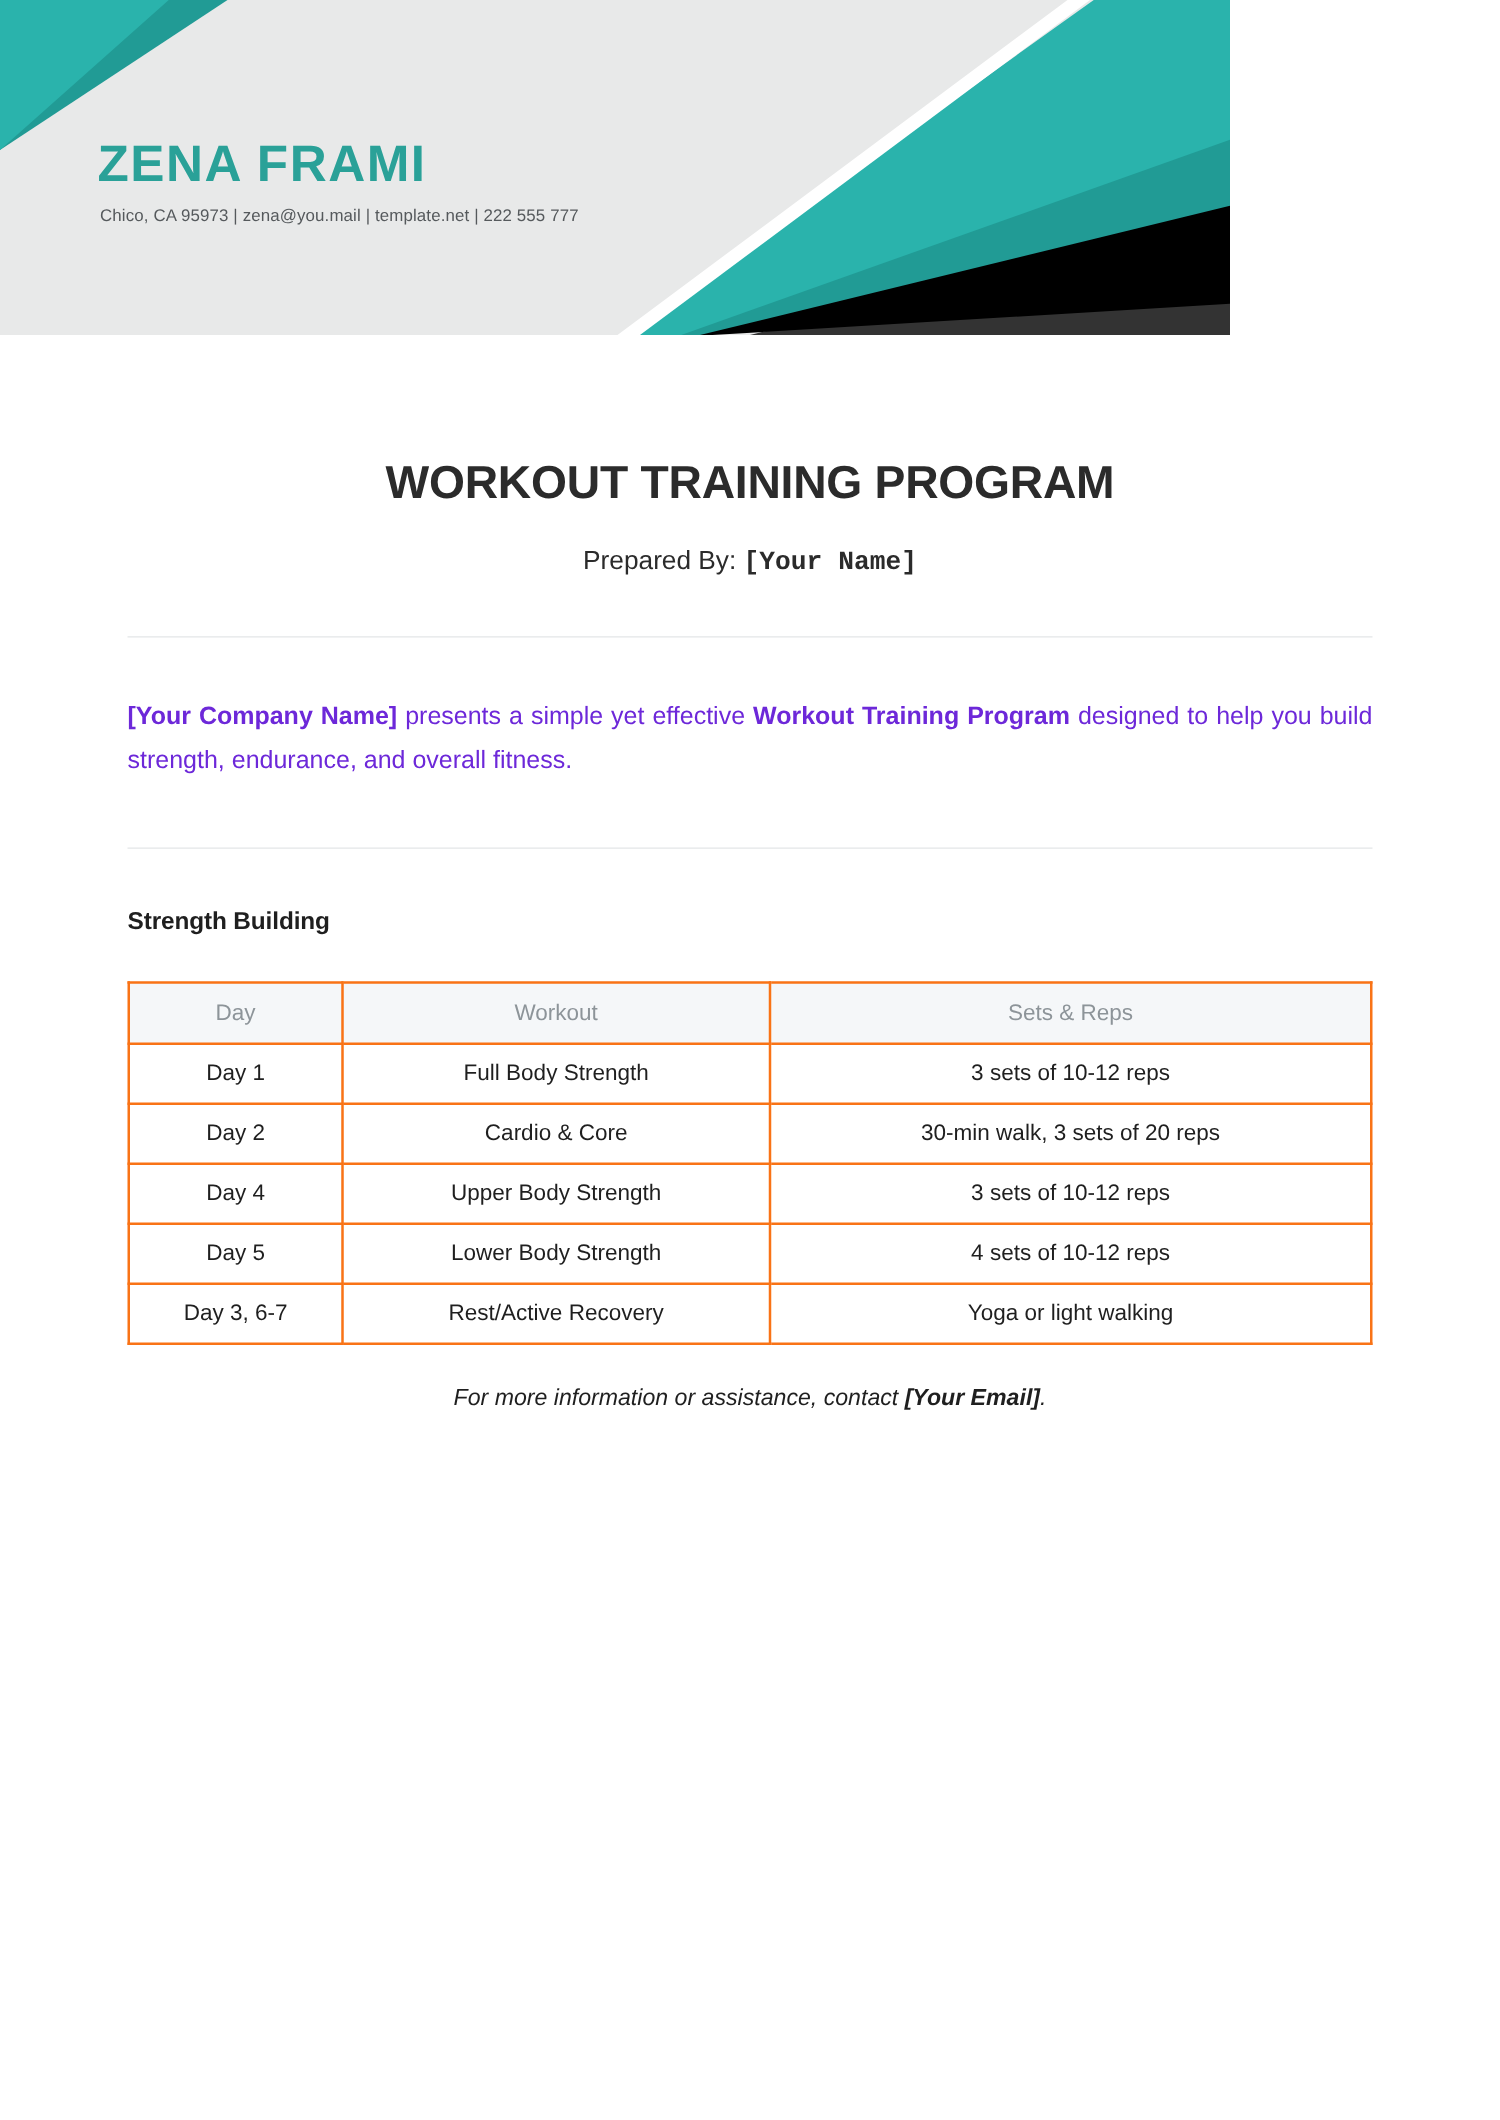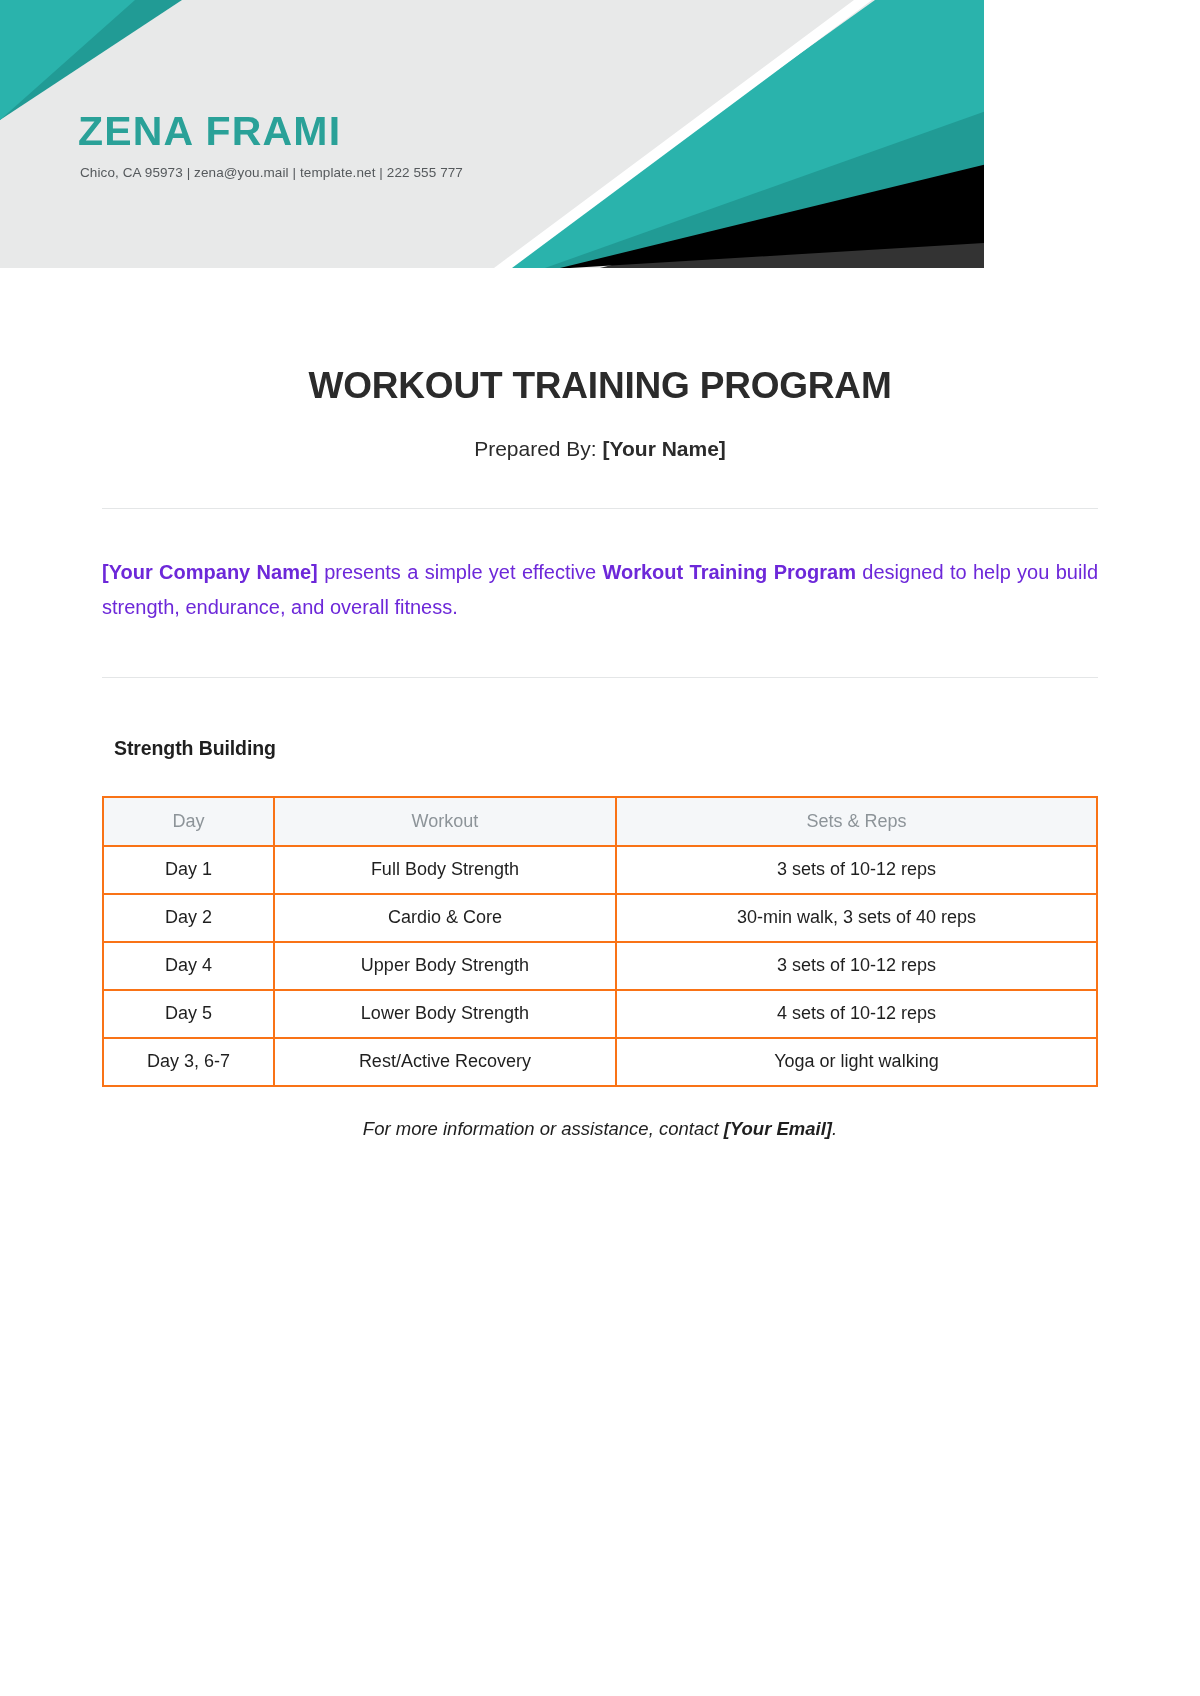--- a/index.html
+++ b/index.html
@@ -74,21 +74,21 @@
     line-height: 1.1;
   }
   .prepared-by {
     margin: 0;
     padding-top: 30px;
     text-align: center;
     font-size: 21px;
     color: #2b2b2b;
     font-weight: normal;
   }
-  .prepared-by b { font-weight: bold; }
+  .prepared-by b { font-weight: bold; font-family: Liberation Mono, monospace; }
 
   .rule {
     height: 1px;
     background: #e4e6e7;
     margin: 0;
     border: 0;
   }
   .rule-top { margin-top: 47px; }
   .rule-bottom { margin-top: 52px; }
 
@@ -96,21 +96,21 @@
     margin: 0;
     padding-top: 46px;
     font-size: 20px;
     line-height: 1.75;
     color: #6d28d9;
     text-align: justify;
   }
   .intro b { font-weight: bold; }
 
   .section-title {
-    margin: 12px;
+    margin: 0;
     padding-top: 47px;
     font-size: 19.5px;
     font-weight: bold;
     color: #1f1f1f;
     letter-spacing: -0.1px;
   }
 
   
   table.program {
     margin-top: 36px;
@@ -237,21 +237,21 @@
     </thead>
     <tbody>
       <tr>
         <td>Day 1</td>
         <td>Full Body Strength</td>
         <td>3 sets of 10-12 reps</td>
       </tr>
       <tr>
         <td>Day 2</td>
         <td>Cardio &amp; Core</td>
-        <td>30-min walk, 3 sets of 40 reps</td>
+        <td>30-min walk, 3 sets of 20 reps</td>
       </tr>
       <tr>
         <td>Day 4</td>
         <td>Upper Body Strength</td>
         <td>3 sets of 10-12 reps</td>
       </tr>
       <tr>
         <td>Day 5</td>
         <td>Lower Body Strength</td>
         <td>4 sets of 10-12 reps</td>

